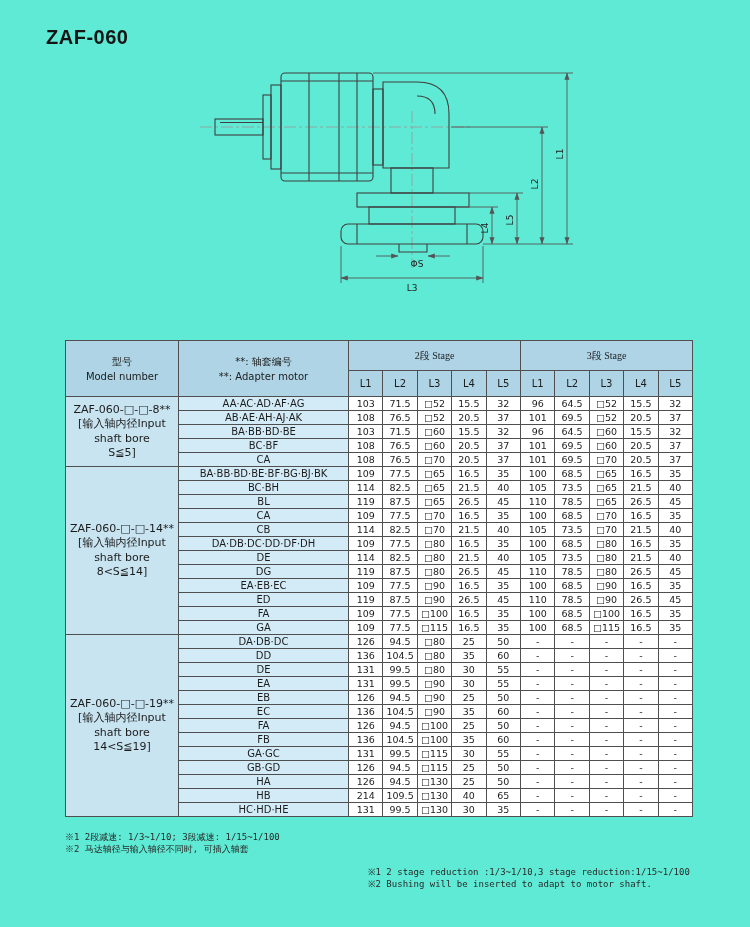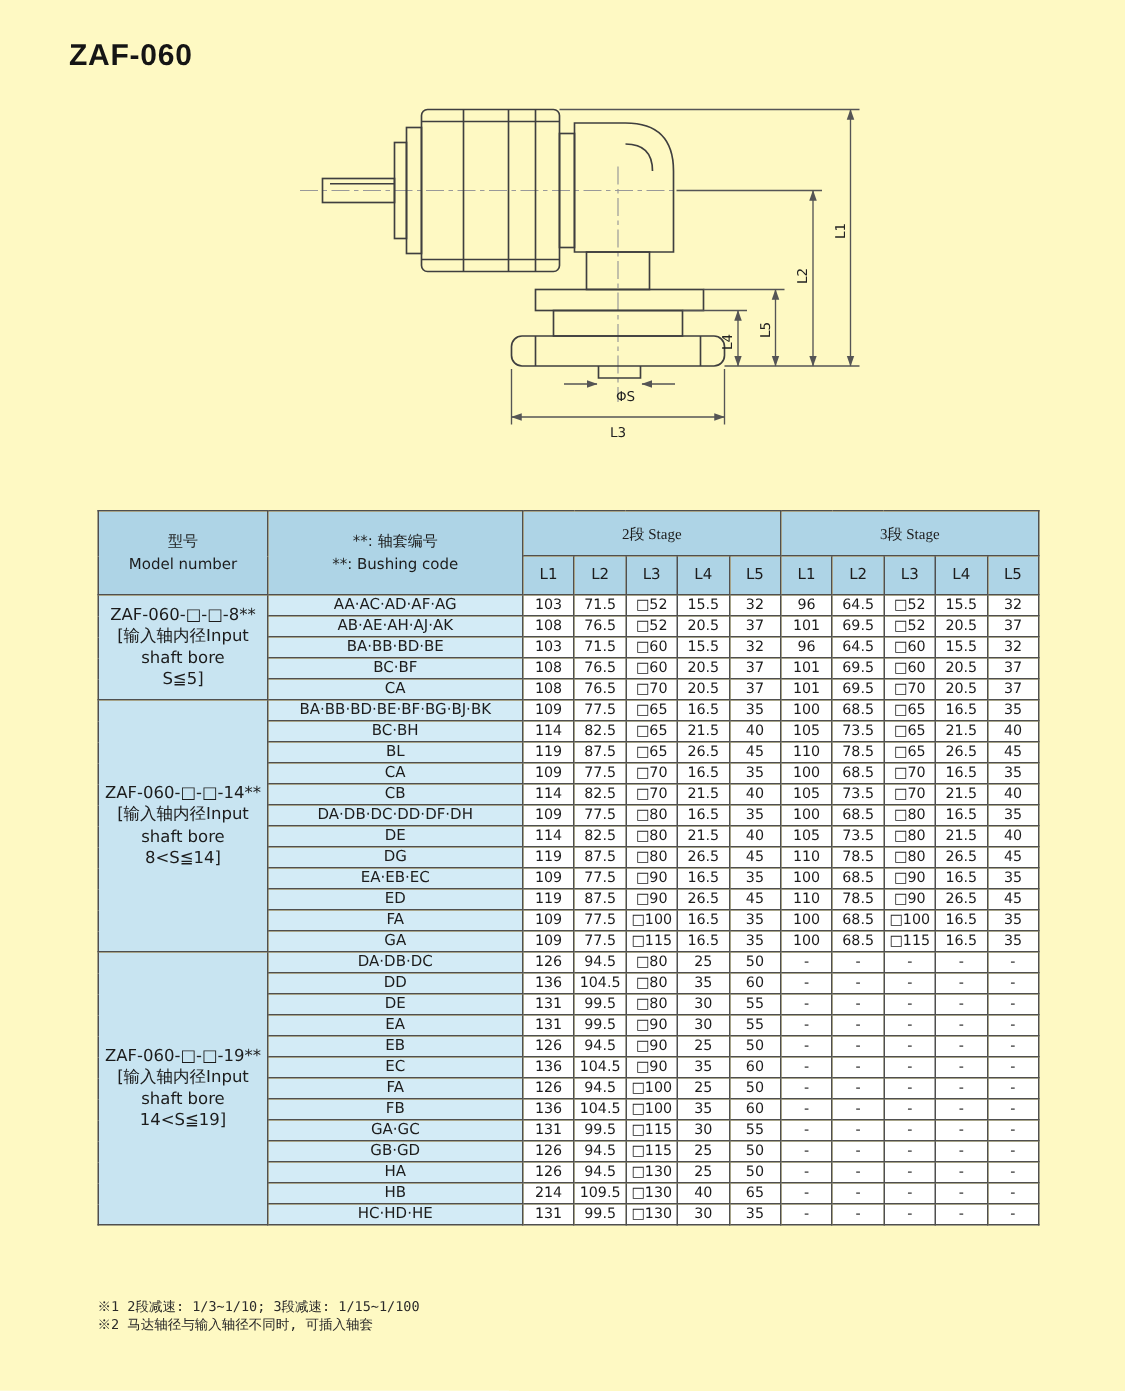--- a/index.html
+++ b/index.html
@@ -4,21 +4,21 @@
 <style>
   * { margin:0; padding:0; box-sizing:border-box; }
   html,body { width:750px; height:927px; }
   body {
     background:#ffffff;
     font-family:"DejaVu Sans", sans-serif;
     position:relative;
     overflow:hidden;
     color:#222;
   }
-  .page { position:absolute; inset:0; background:#fef9c3; }
+  .page { position:absolute; inset:0; background:#5eead4; }
 
   .title {
     position:absolute; left:46px; top:26px;
     font-size:20px; font-weight:bold; color:#151515;
     font-family:"Liberation Sans", sans-serif;
     letter-spacing:0.5px;
   }
 
   .drawing { position:absolute; left:170px; top:56px; width:430px; height:252px; }
 
@@ -39,21 +39,21 @@
   .head-main { height:56px; font-size:10px; line-height:1.5; }
   .dim-h { height:26px; font-size:10px; }
   .spec-table tbody tr { height:14px; }
   .model-cell {
     background:#c8e4f1; font-size:11px; line-height:1.3;
     white-space:normal; padding:0 2px;
   }
   .adapter-cell { background:#d3ebf6; font-size:10px; }
   .num-cell { background:#ffffff; }
 
-  .footnotes-left  { position:absolute; left:65px;  top:866px; }
+  .footnotes-left  { position:absolute; left:65px;  top:831px; }
   .footnotes-right { position:absolute; left:368px; top:866px; }
   .footnote-line {
     font-family:"DejaVu Sans Mono", monospace;
     font-size:9px; line-height:12px; color:#2a2a2a;
   }
 </style>
 </head>
 <body>
 
 <div class="page">
@@ -151,21 +151,21 @@
         <col style="width:34.4px">
     </colgroup>
     <thead>
       <tr>
         <th rowspan="2" class="head-main">
           <div>型号</div>
           <div>Model number</div>
         </th>
         <th rowspan="2" class="head-main">
           <div>**: 轴套编号</div>
-          <div>**: Bushing code</div>
+          <div>**: Adapter motor</div>
         </th>
         <th colspan="5" class="stage-h">2段 Stage</th>
         <th colspan="5" class="stage-h">3段 Stage</th>
       </tr>
       <tr id="dims-row">
           <th class="dim-h">L1</th>
           <th class="dim-h">L2</th>
           <th class="dim-h">L3</th>
           <th class="dim-h">L4</th>
           <th class="dim-h">L5</th>
@@ -585,14 +585,18 @@
           <td class="num-cell">-</td>
           <td class="num-cell">-</td>
         </tr>
       </tbody>
   </table>
 
   <div class="footnotes-left">
     <div class="footnote-line">※1 2段减速: 1/3~1/10; 3段减速: 1/15~1/100</div>
     <div class="footnote-line">※2 马达轴径与输入轴径不同时, 可插入轴套</div>
   </div>
+  <div class="footnotes-right">
+    <div class="footnote-line">※1 2 stage reduction :1/3~1/10,3 stage reduction:1/15~1/100</div>
+    <div class="footnote-line">※2 Bushing will be inserted to adapt to motor shaft.</div>
+  </div>
 
 </div>
 
 </body></html>

